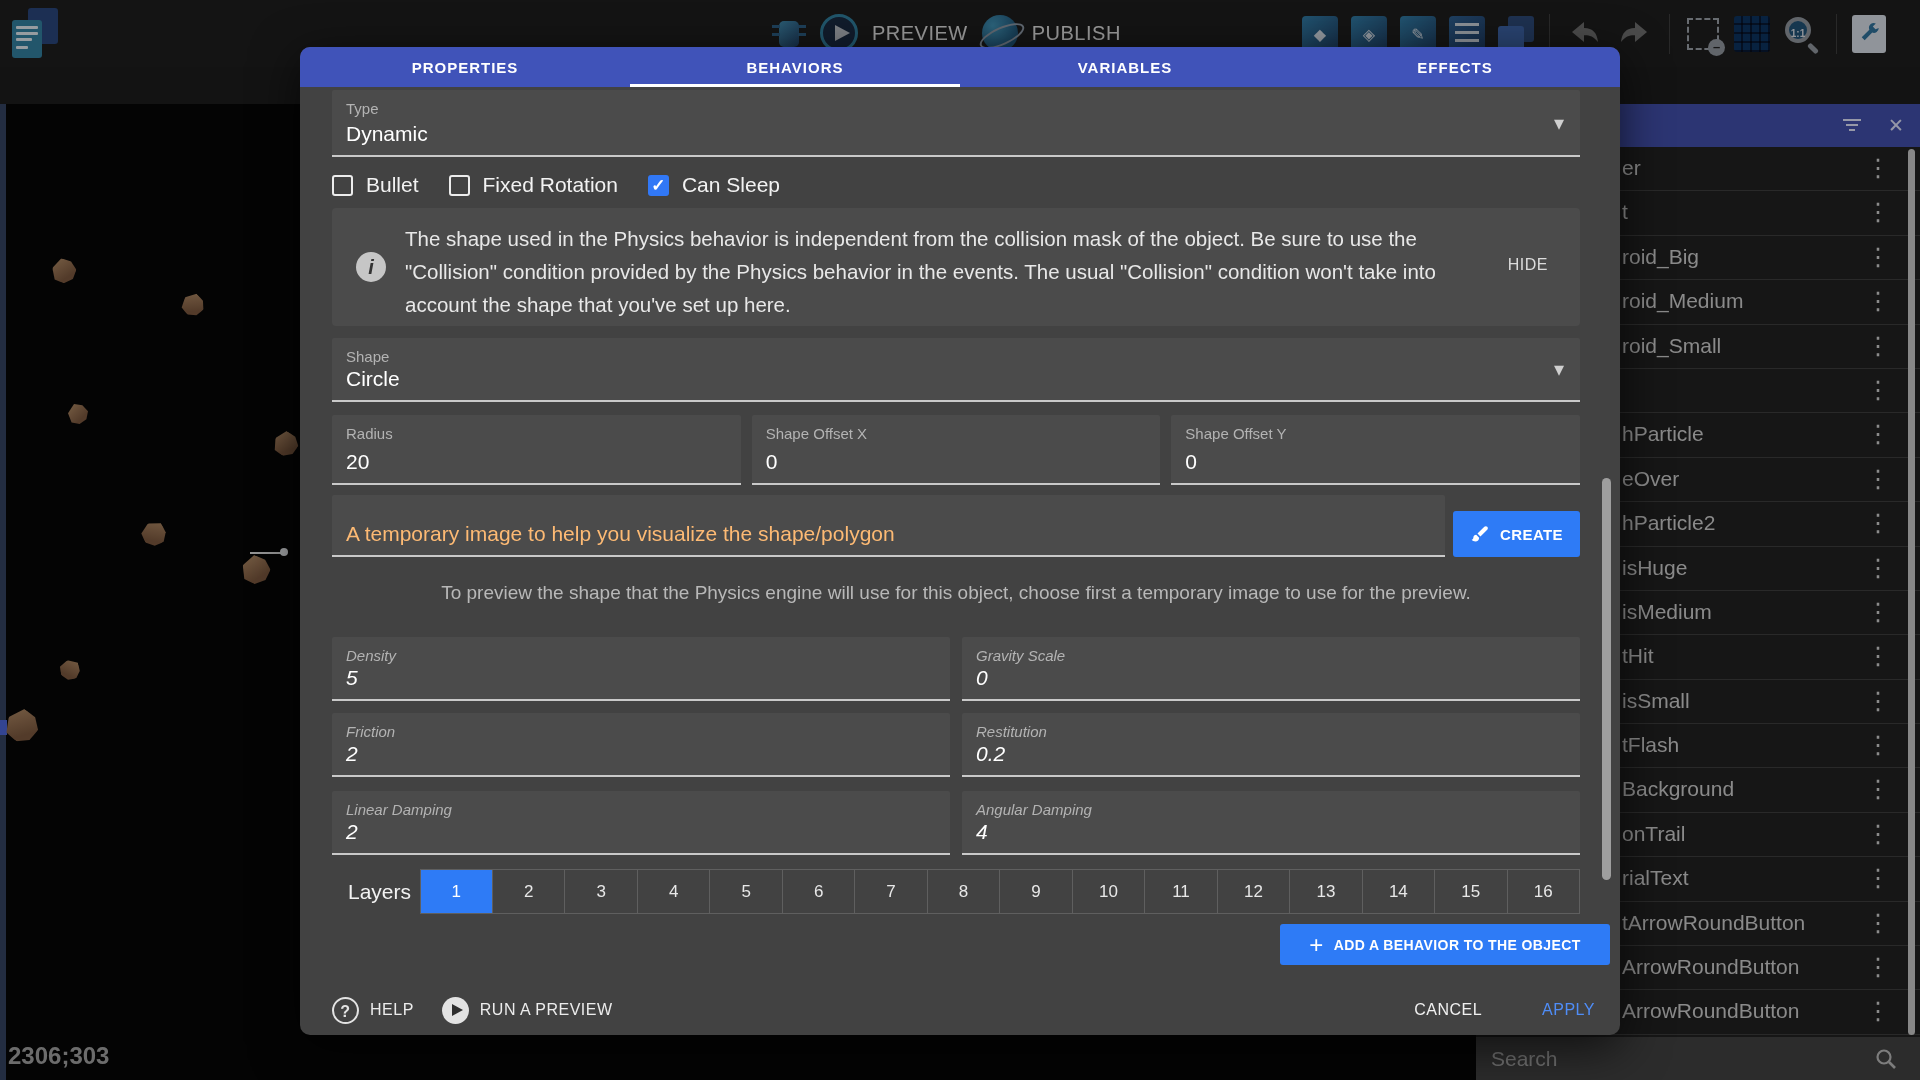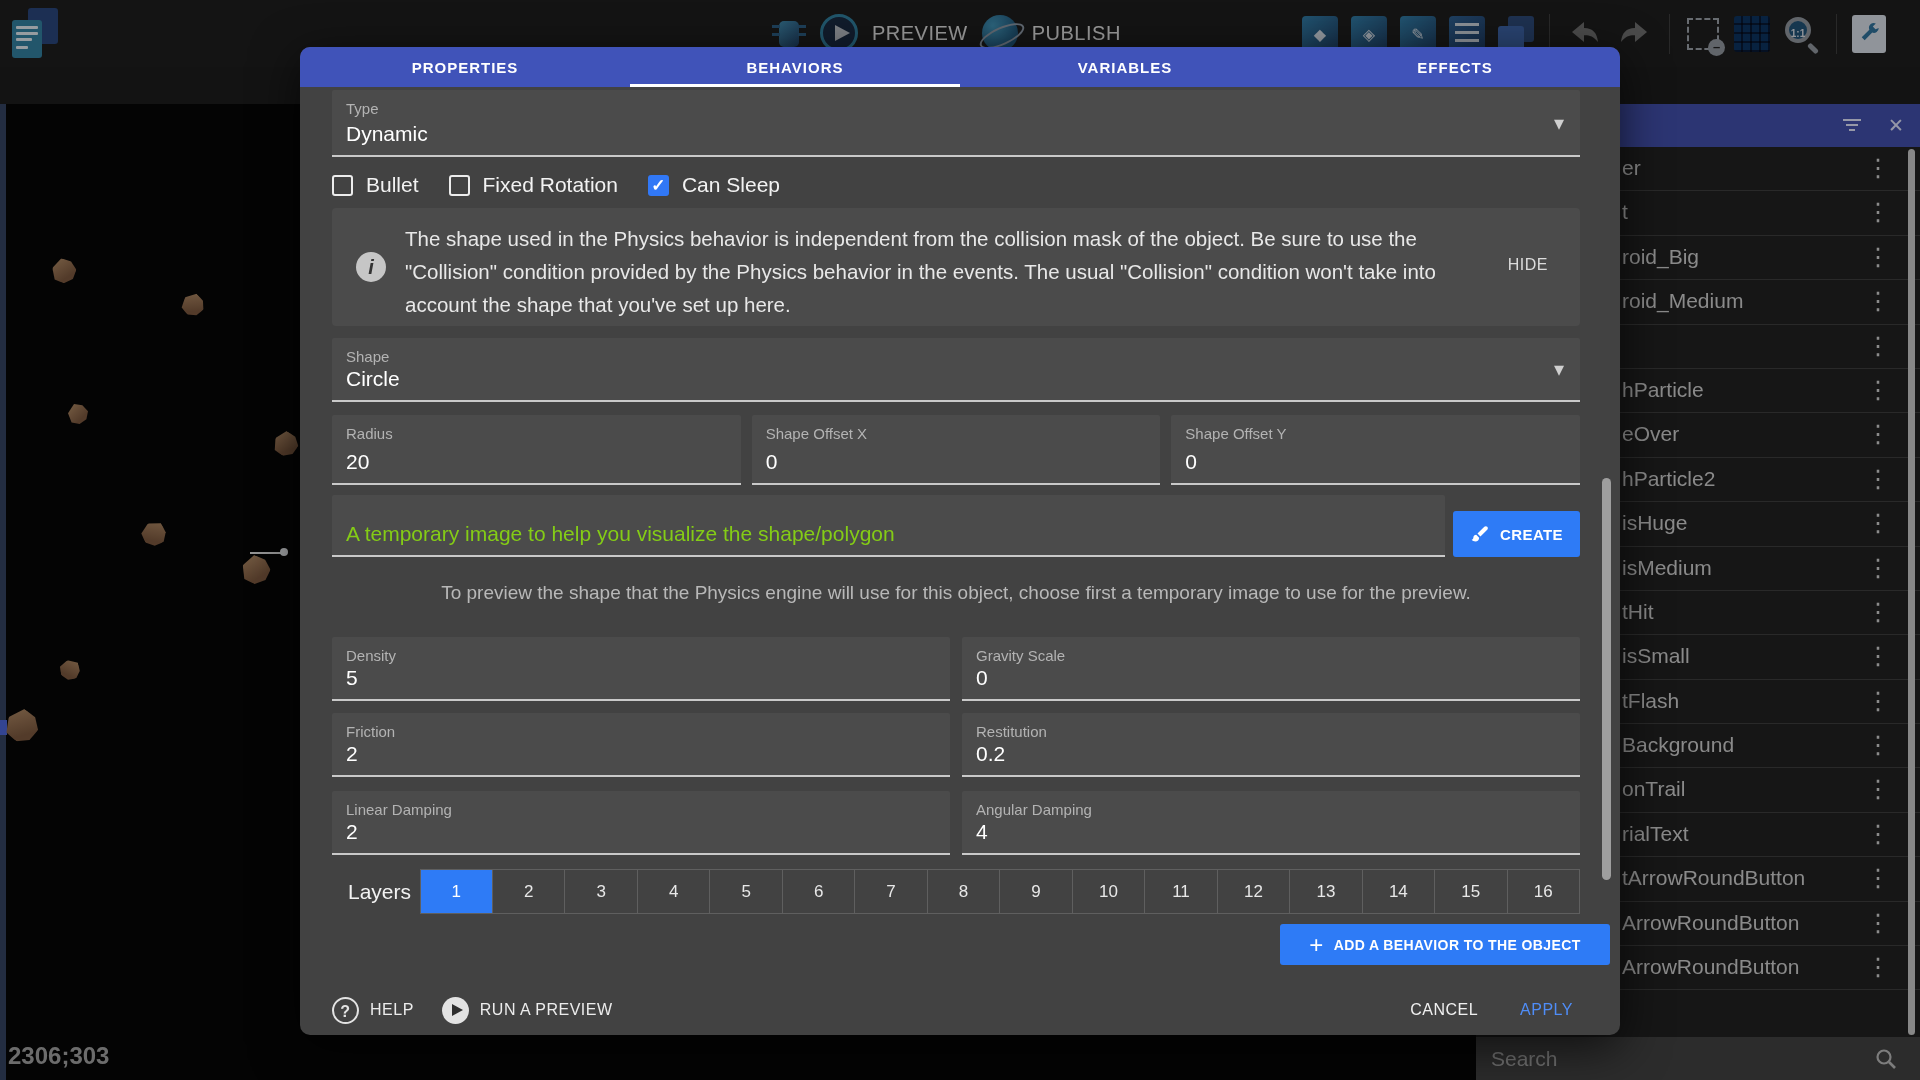--- a/index.html
+++ b/index.html
@@ -92,42 +92,42 @@
   .cb-label{font-size:21px;color:#f2f2f2;}
   .info-box{position:absolute;left:32px;top:161px;width:1248px;height:118px;background:#4b4b4b;border-radius:4px;}
   .info-ic{position:absolute;left:24px;top:44px;width:30px;height:30px;border-radius:50%;background:#c6c6c6;color:#333;font-size:20px;font-weight:700;font-style:italic;text-align:center;line-height:30px;}
   .info-text{position:absolute;left:73px;top:14px;width:1070px;font-size:20.5px;line-height:33px;color:#e8e8e8;}
   .hide-btn{position:absolute;right:32px;top:48px;font-size:16px;color:#dcdcdc;letter-spacing:.5px;}
   .f-shape{position:absolute;left:32px;top:291px;width:1248px;height:64px;}
   .row3{position:absolute;left:32px;top:368px;width:1248px;height:70px;display:flex;gap:11px;}
   .row3 .fld{flex:1;}
   .row-temp{position:absolute;left:32px;top:448px;width:1248px;height:64px;}
   .f-temp{position:absolute;left:0;top:0;width:1113px;height:62px;}
-  .f-temp .fvalue{color:#84cc16;}
+  .f-temp .fvalue{color:#fdba74;}
   .btn{background:#2e7bf6;border-radius:3px;color:#fff;font-weight:700;display:flex;align-items:center;justify-content:center;gap:10px;}
   .btn-create{position:absolute;left:1121px;top:16px;width:127px;height:46px;font-size:15px;letter-spacing:.4px;}
   .hint{position:absolute;left:32px;top:535px;width:1248px;text-align:center;font-size:19px;color:#b8b8b8;}
-  .row2{position:absolute;left:32px;width:1248px;height:64px;display:flex;gap:12px;}
+  .row2{position:absolute;left:32px;width:1248px;height:64px;display:flex;gap:12px;font-style:italic;}
   .row2 .fld{flex:1;}
   .row-density{top:590px;} .row-friction{top:666px;} .row-damping{top:744px;}
   .layers-row{position:absolute;left:32px;top:822px;width:1248px;height:45px;display:flex;align-items:center;}
   .layers-label{width:72px;font-size:21px;color:#f2f2f2;margin-left:16px;}
   .layers-grid{display:flex;width:1168px;height:45px;border:1px solid #5f5f5f;}
   .lcell{flex:1;display:flex;align-items:center;justify-content:center;font-size:17px;color:#e8e8e8;border-left:1px solid #5f5f5f;}
   .lcell:first-child{border-left:none;}
   .lcell.sel{background:#2e7bf6;color:#fff;}
   .btn-add{position:absolute;right:10px;top:877px;width:330px;height:41px;font-size:14px;letter-spacing:.4px;}
   .plus{font-size:24px;font-weight:400;line-height:20px;}
   .dlg-footer{position:absolute;left:0;top:938px;width:1320px;height:50px;}
   .foot-left{position:absolute;left:32px;top:0;height:50px;display:flex;align-items:center;gap:28px;}
   .foot-item{display:flex;align-items:center;gap:11px;font-size:16px;color:#ececec;letter-spacing:.5px;}
   .help-ic{width:27px;height:27px;border-radius:50%;border:2px solid #e3e3e3;color:#e3e3e3;font-size:16px;font-weight:700;text-align:center;line-height:25px;}
   .run-ic{width:27px;height:27px;border-radius:50%;background:#e3e3e3;position:relative;}
   .run-ic::after{content:"";position:absolute;left:10px;top:7px;border-left:11px solid #2f2f2f;border-top:6.5px solid transparent;border-bottom:6.5px solid transparent;}
-  .foot-right{position:absolute;right:47px;top:0;height:50px;display:flex;align-items:center;gap:42px;}
+  .foot-right{position:absolute;right:25px;top:0;height:50px;display:flex;align-items:center;gap:60px;}
   .cancel{font-size:16px;color:#f0f0f0;letter-spacing:.5px;}
   .apply{font-size:16px;color:#4f8df7;letter-spacing:.5px;}
   .dlg-scroll{position:absolute;left:1302px;top:431px;width:9px;height:402px;background:#9e9e9e;border-radius:5px;}
 </style>
 </head>
 <body>
 
 <div class="stage">
 
   <div class="toolbar">
@@ -230,20 +230,24 @@
         </div>
         <div class="obj-row">
           <span class="obj-label">roid_Big</span>
           <span class="dots"></span>
         </div>
         <div class="obj-row">
           <span class="obj-label">roid_Medium</span>
           <span class="dots"></span>
         </div>
         <div class="obj-row">
+          <span class="obj-label">roid_Small</span>
+          <span class="dots"></span>
+        </div>
+        <div class="obj-row">
           <span class="obj-label"></span>
           <span class="dots"></span>
         </div>
         <div class="obj-row">
           <span class="obj-label">hParticle</span>
           <span class="dots"></span>
         </div>
         <div class="obj-row">
           <span class="obj-label">eOver</span>
           <span class="dots"></span>

